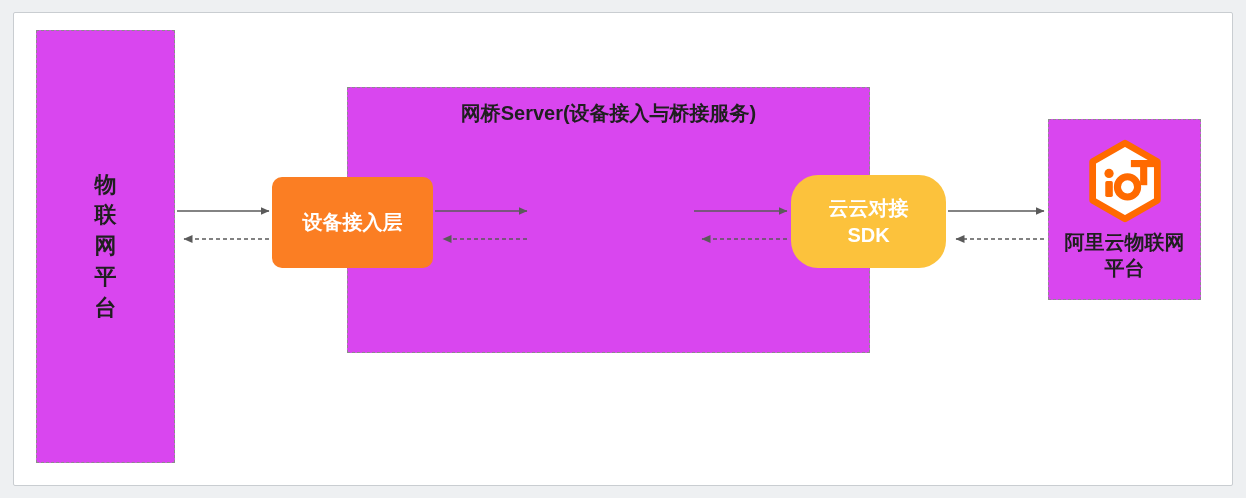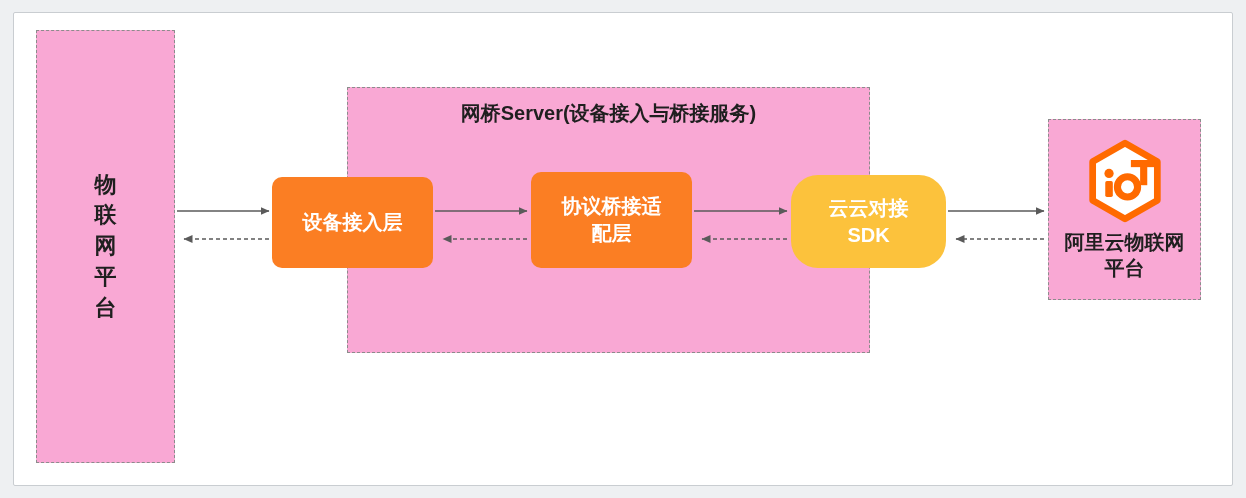--- a/index.html
+++ b/index.html
@@ -17,21 +17,21 @@
   .panel {
     position: absolute;
     left: 13px; top: 12px; right: 13px; bottom: 12px;
     background: #ffffff;
     border: 1px solid #c9cdd1;
     border-radius: 2px;
   }
   .dashed-box {
     position: absolute;
     border: 1px dashed #8c8c8c;
-    background: #f9a8d4;
+    background: #d946ef;
     box-sizing: border-box;
   }
   .left-box {
     left: 36px; top: 30px; width: 139px; height: 433px;
     display: flex; align-items: center; justify-content: center;
   }
   .v-label {
     font-size: 22px;
     font-weight: 700;
     color: #1f1f1f;
@@ -103,24 +103,20 @@
   </div>
 
   <div class="dashed-box bridge-box">
     <div class="bridge-title">网桥Server(设备接入与桥接服务)</div>
   </div>
 
   <div class="node node-orange node1">
     <span>设备接入层</span>
   </div>
 
-  <div class="node node-orange node2">
-    <span>协议桥接适
-配层</span>
-  </div>
 
   <div class="node node-yellow node3">
     <span>云云对接
 SDK</span>
   </div>
 
   <div class="dashed-box right-box">
     <svg viewBox="0 0 100 100" width="84" height="84">
       <polygon points="50,5 88.5,27 88.5,73 50,95 11.5,73 11.5,27" fill="#ffffff" stroke="#FF6A00" stroke-width="8" stroke-linejoin="round"></polygon>
       <circle cx="31" cy="41" r="5.5" fill="#FF6A00"></circle>

